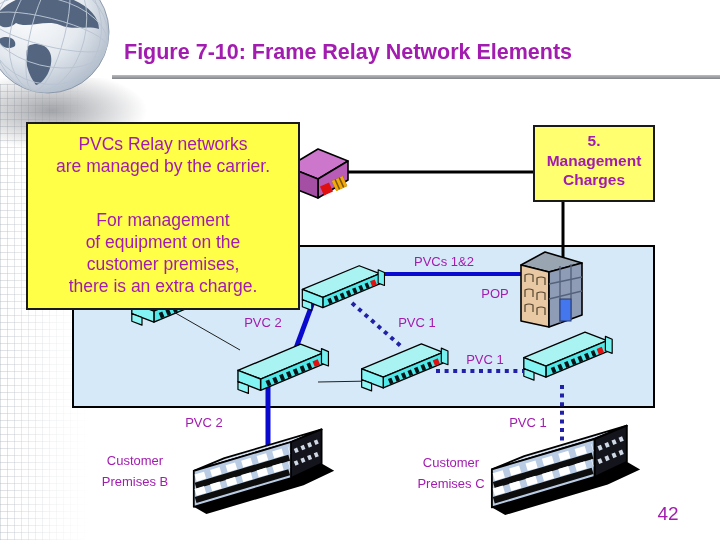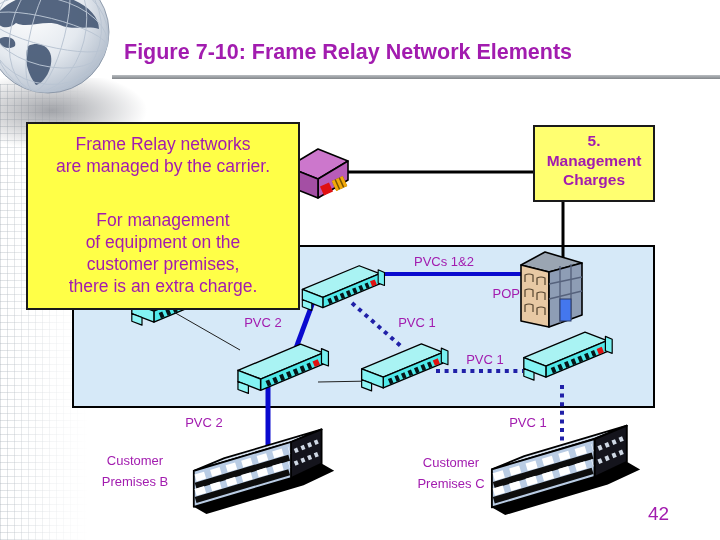--- a/index.html
+++ b/index.html
@@ -15,30 +15,30 @@
   .globe-shadow{left:-12px;top:78px;width:160px;height:72px;z-index:0;
     background:radial-gradient(ellipse at 40% 45%, rgba(70,74,84,.5), rgba(70,74,84,0) 70%);}
   .globe{left:-14px;top:-16px;z-index:1;}
   .page-title{left:124px;top:40px;font-size:21.5px;font-weight:bold;z-index:1;white-space:nowrap;}
   .title-rule{left:112px;top:75px;width:608px;height:4px;z-index:0;
     background:linear-gradient(#b9bdc1,#83878b);}
   .cloud{left:72px;top:245px;width:583px;height:163px;background:#D6E9F8;
     border:2px solid #000;box-sizing:border-box;z-index:1;}
   .diagram{left:0;top:0;z-index:2;}
   .lbl{position:absolute;font-size:13px;line-height:21px;text-align:center;z-index:3;white-space:pre-line;}
-  .lbl.right{text-align:right;}
+  .lbl.right{text-align:center;}
   .callout{left:26px;top:122px;width:274px;height:188px;background:#FFFF47;
     border:2px solid #1a1a1a;box-sizing:border-box;z-index:4;text-align:center;}
   .callout p{font-size:17.5px;line-height:22px;margin:0;white-space:pre-line;}
   .callout p.p1{margin-top:9px;}
   .callout p.p2{margin-top:32px;}
   .mgmt{left:533px;top:125px;width:122px;height:77px;background:#FFFF70;
     border:2px solid #1a1a1a;box-sizing:border-box;z-index:4;text-align:center;
     font-size:15.5px;font-weight:bold;line-height:19.5px;padding-top:4px;white-space:pre-line;}
-  .page-number{left:648px;top:503px;width:40px;font-size:19px;z-index:3;}
+  .page-number{left:648px;top:503px;width:40px;font-size:19px;text-align:center;z-index:3;}
 </style>
 </head>
 <body>
 
 <div class="slide">
 
   <div class="abs texture"></div>
   <div class="abs globe-shadow"></div>
 
   <svg class="abs globe" width="136" height="130" viewBox="0 0 136 130">
@@ -155,21 +155,21 @@
   <div class="lbl" style="left:384px;top:312px;width:66px;">PVC 1</div>
   <div class="lbl" style="left:453px;top:349px;width:64px;">PVC 1</div>
   <div class="lbl" style="left:171px;top:412px;width:66px;">PVC 2</div>
   <div class="lbl" style="left:495px;top:412px;width:66px;">PVC 1</div>
   <div class="lbl" style="left:60px;top:450px;width:150px;">Customer
 Premises B</div>
   <div class="lbl" style="left:376px;top:452px;width:150px;">Customer
 Premises C</div>
 
   <div class="abs callout">
-    <p class="p1">Frame Relay networks
+    <p class="p1">PVCs Relay networks
 are managed by the carrier.</p>
     <p class="p2">For management
 of equipment on the
 customer premises,
 there is an extra charge.</p>
   </div>
 
   <div class="abs mgmt">5.
 Management
 Charges</div>

